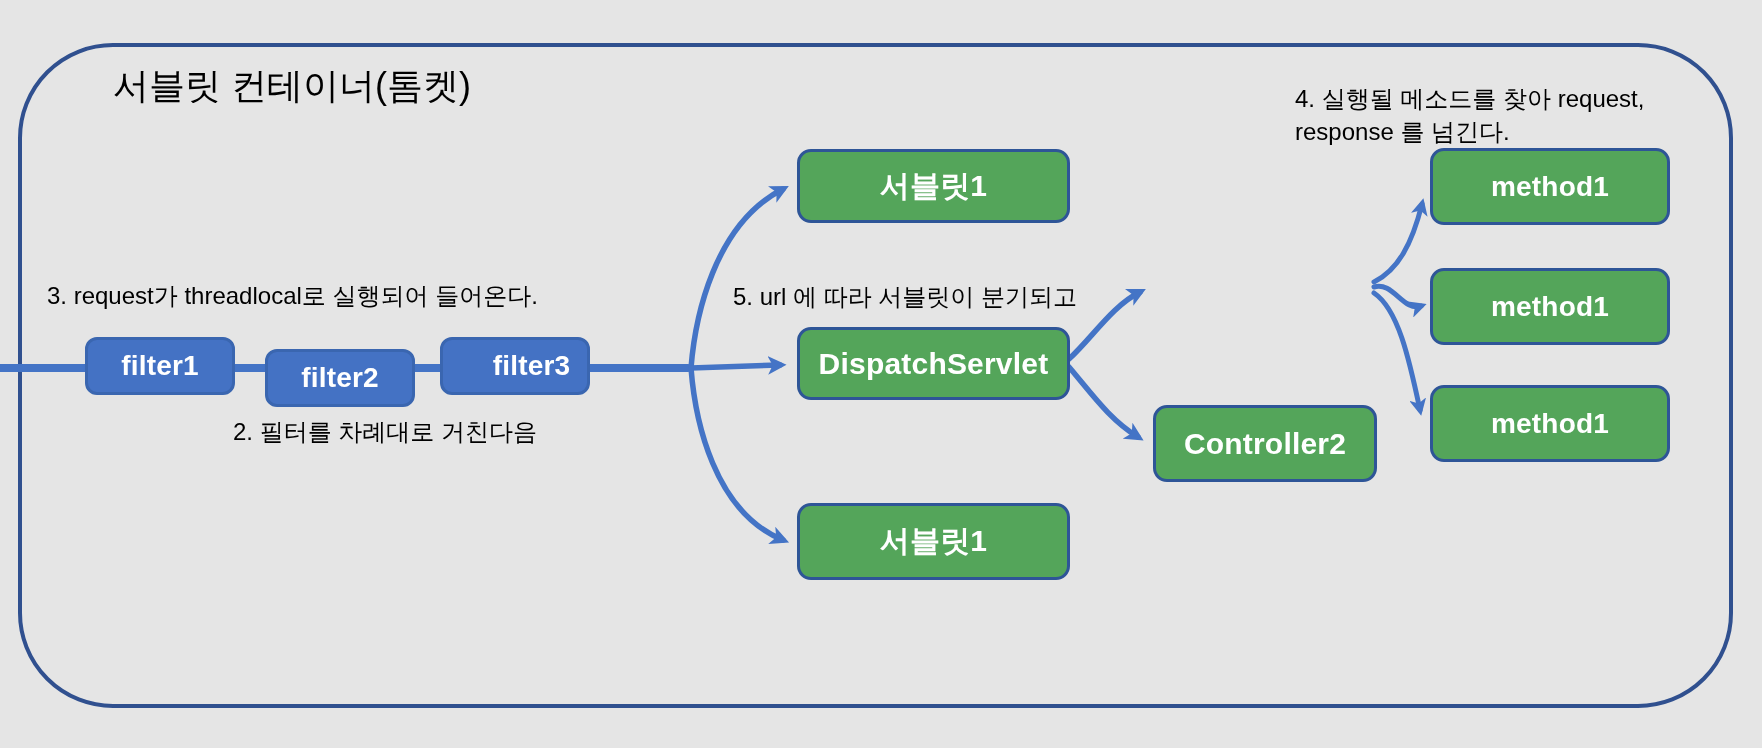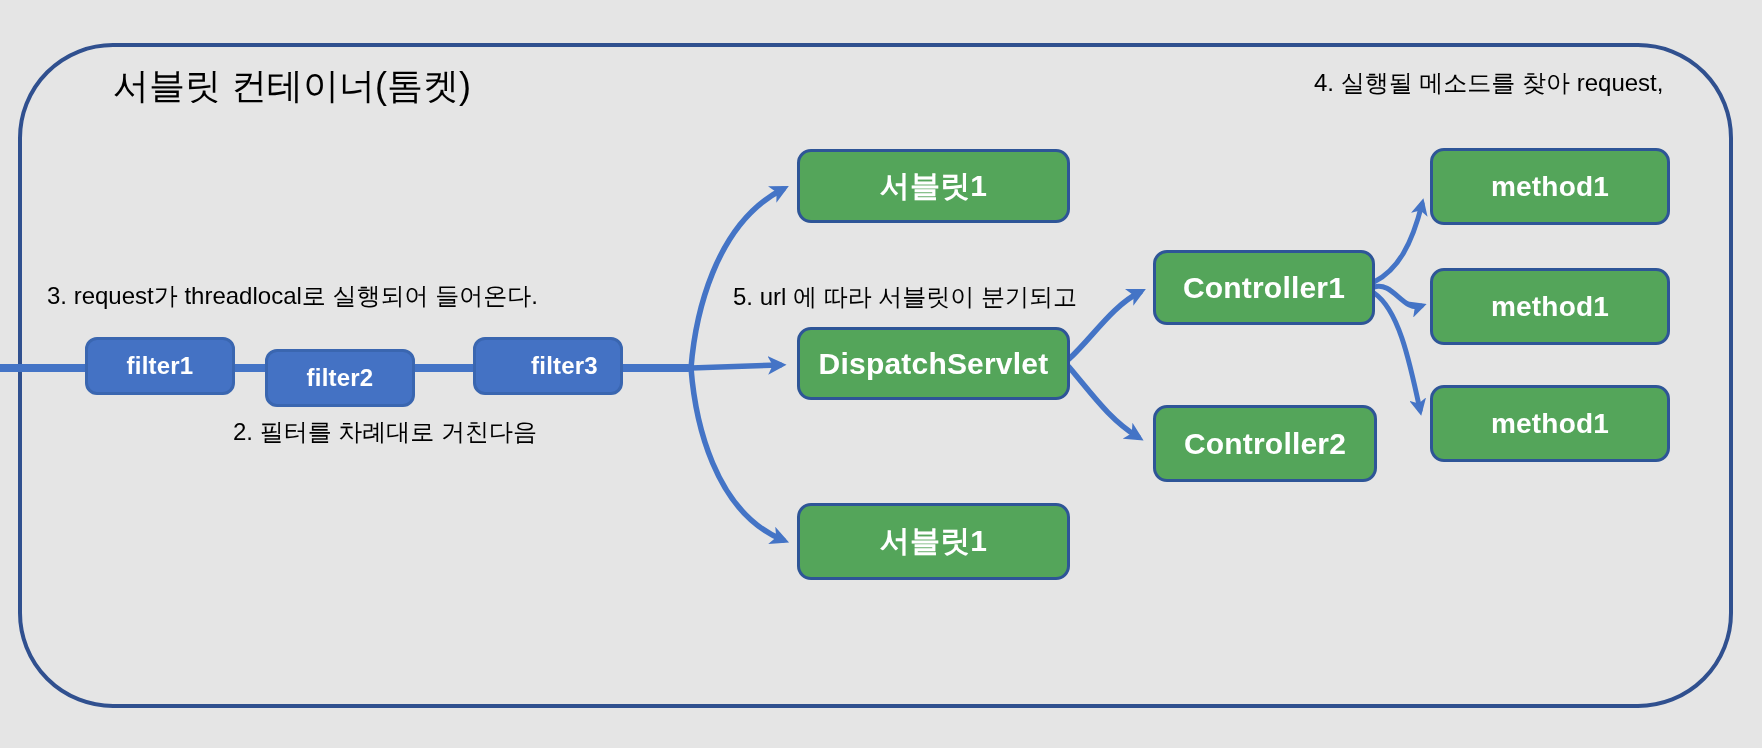--- a/index.html
+++ b/index.html
@@ -11,50 +11,50 @@
     position:absolute;left:18px;top:43px;width:1715px;height:665px;
     border:4.5px solid #30508F;border-radius:95px;box-sizing:border-box;background:transparent;
   }
   #arrow-layer{position:absolute;left:0;top:0;width:1762px;height:748px;z-index:2;}
   .node{
     position:absolute;display:flex;align-items:center;justify-content:center;
     color:#ffffff;box-sizing:border-box;z-index:3;font-weight:600;letter-spacing:.2px;
   }
   .blue-node{
     background:#4472C4;border:3px solid #3A66B0;border-radius:12px;
-    font-size:24px;
+    font-size:28px;
   }
   .green-node{
     background:#54A55A;border:3.5px solid #2E5597;border-radius:14px;
     font-size:30px;
   }
   .annotation{
     position:absolute;color:#000;font-size:24px;z-index:4;white-space:nowrap;
     font-weight:500;
   }
   #diagram-title{
     position:absolute;left:113px;top:62px;font-size:36px;color:#000;z-index:4;
     font-weight:500;white-space:nowrap;
   }
   
   #n-filter1{left:85px;top:337px;width:150px;height:58px;}
   #n-filter2{left:265px;top:337px;width:150px;height:58px;margin-top:12px;}
-  #n-filter3{left:473px;top:337px;width:150px;height:58px;padding-left:33px;}
+  #n-filter3{left:440px;top:337px;width:150px;height:58px;padding-left:33px;}
   #n-servlet-top{left:797px;top:149px;width:273px;height:74px;}
   #n-dispatch{left:797px;top:327px;width:273px;height:73px;}
   #n-servlet-bottom{left:797px;top:503px;width:273px;height:77px;}
   #n-controller1{left:1153px;top:250px;width:222px;height:75px;}
   #n-controller2{left:1153px;top:405px;width:224px;height:77px;}
   #n-method-top{left:1430px;top:148px;width:240px;height:77px;font-size:28px;}
   #n-method-mid{left:1430px;top:268px;width:240px;height:77px;font-size:28px;}
   #n-method-bottom{left:1430px;top:385px;width:240px;height:77px;font-size:28px;}
   #a-step1{left:47px;top:280px;}
   #a-step2{left:233px;top:416px;}
   #a-step3{left:733px;top:281px;}
-  #a-step4{left:1295px;top:66px;line-height:33px;white-space:nowrap;margin-left:19px;}
+  #a-step4{left:1295px;top:82px;line-height:33px;white-space:nowrap;}
 </style>
 </head>
 <body>
 
 <div id="stage">
 
   <div id="container-frame"></div>
 
   <div id="diagram-title">서블릿 컨테이너(톰켓)</div>
 
@@ -82,27 +82,27 @@
   </svg>
 
   <div class="node blue-node" id="n-filter1">filter1</div>
   <div class="node blue-node" id="n-filter2">filter2</div>
   <div class="node blue-node" id="n-filter3">filter3</div>
 
   <div class="node green-node" id="n-servlet-top">서블릿1</div>
   <div class="node green-node" id="n-dispatch">DispatchServlet</div>
   <div class="node green-node" id="n-servlet-bottom">서블릿1</div>
 
-  <div class="node green-node" id="n-controller1">Controller1</div>
   <div class="node green-node" id="n-controller2">Controller2</div>
 
   <div class="node green-node" id="n-method-top">method1</div>
   <div class="node green-node" id="n-method-mid">method1</div>
   <div class="node green-node" id="n-method-bottom">method1</div>
 
   <div class="annotation" id="a-step1">3. request가 threadlocal로 실행되어 들어온다.</div>
   <div class="annotation" id="a-step2">2. 필터를 차례대로 거친다음</div>
   <div class="annotation" id="a-step3">5. url 에 따라 서블릿이 분기되고</div>
   <div class="annotation" id="a-step4">
     <div>4. 실행될 메소드를 찾아 request,</div>
+    <div>response 를 넘긴다.</div>
   </div>
 
 </div>
 
 </body></html>

